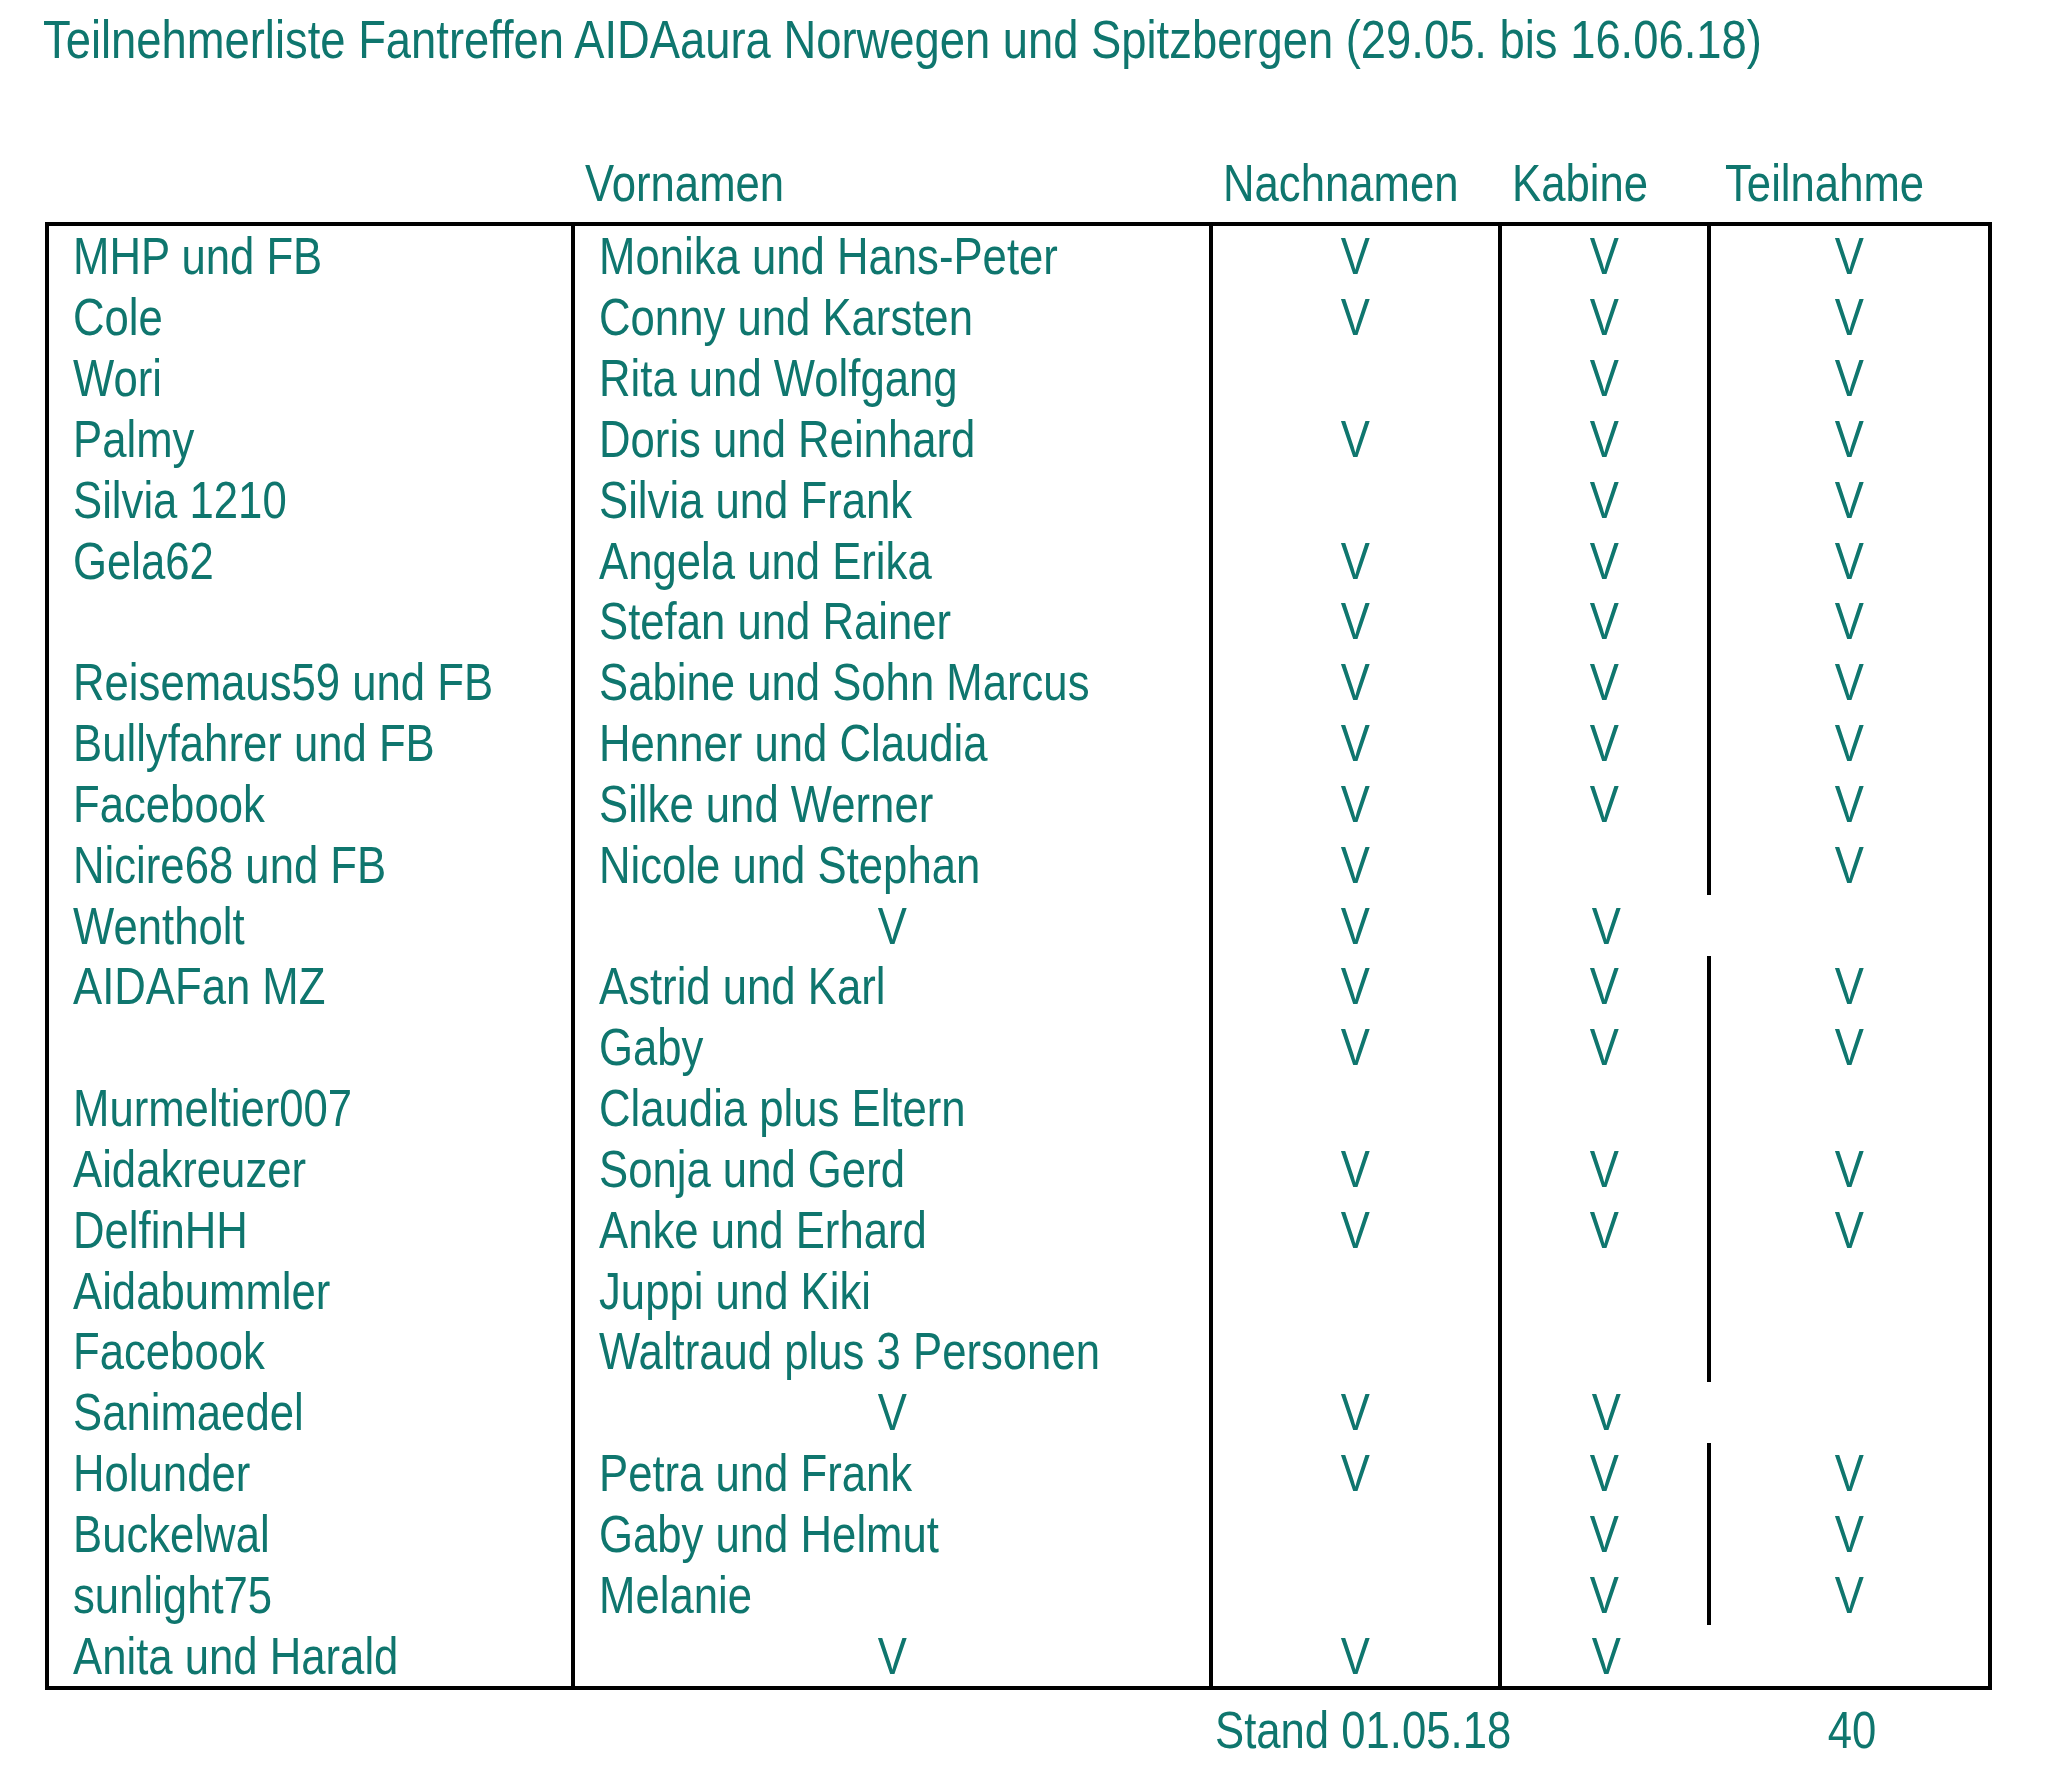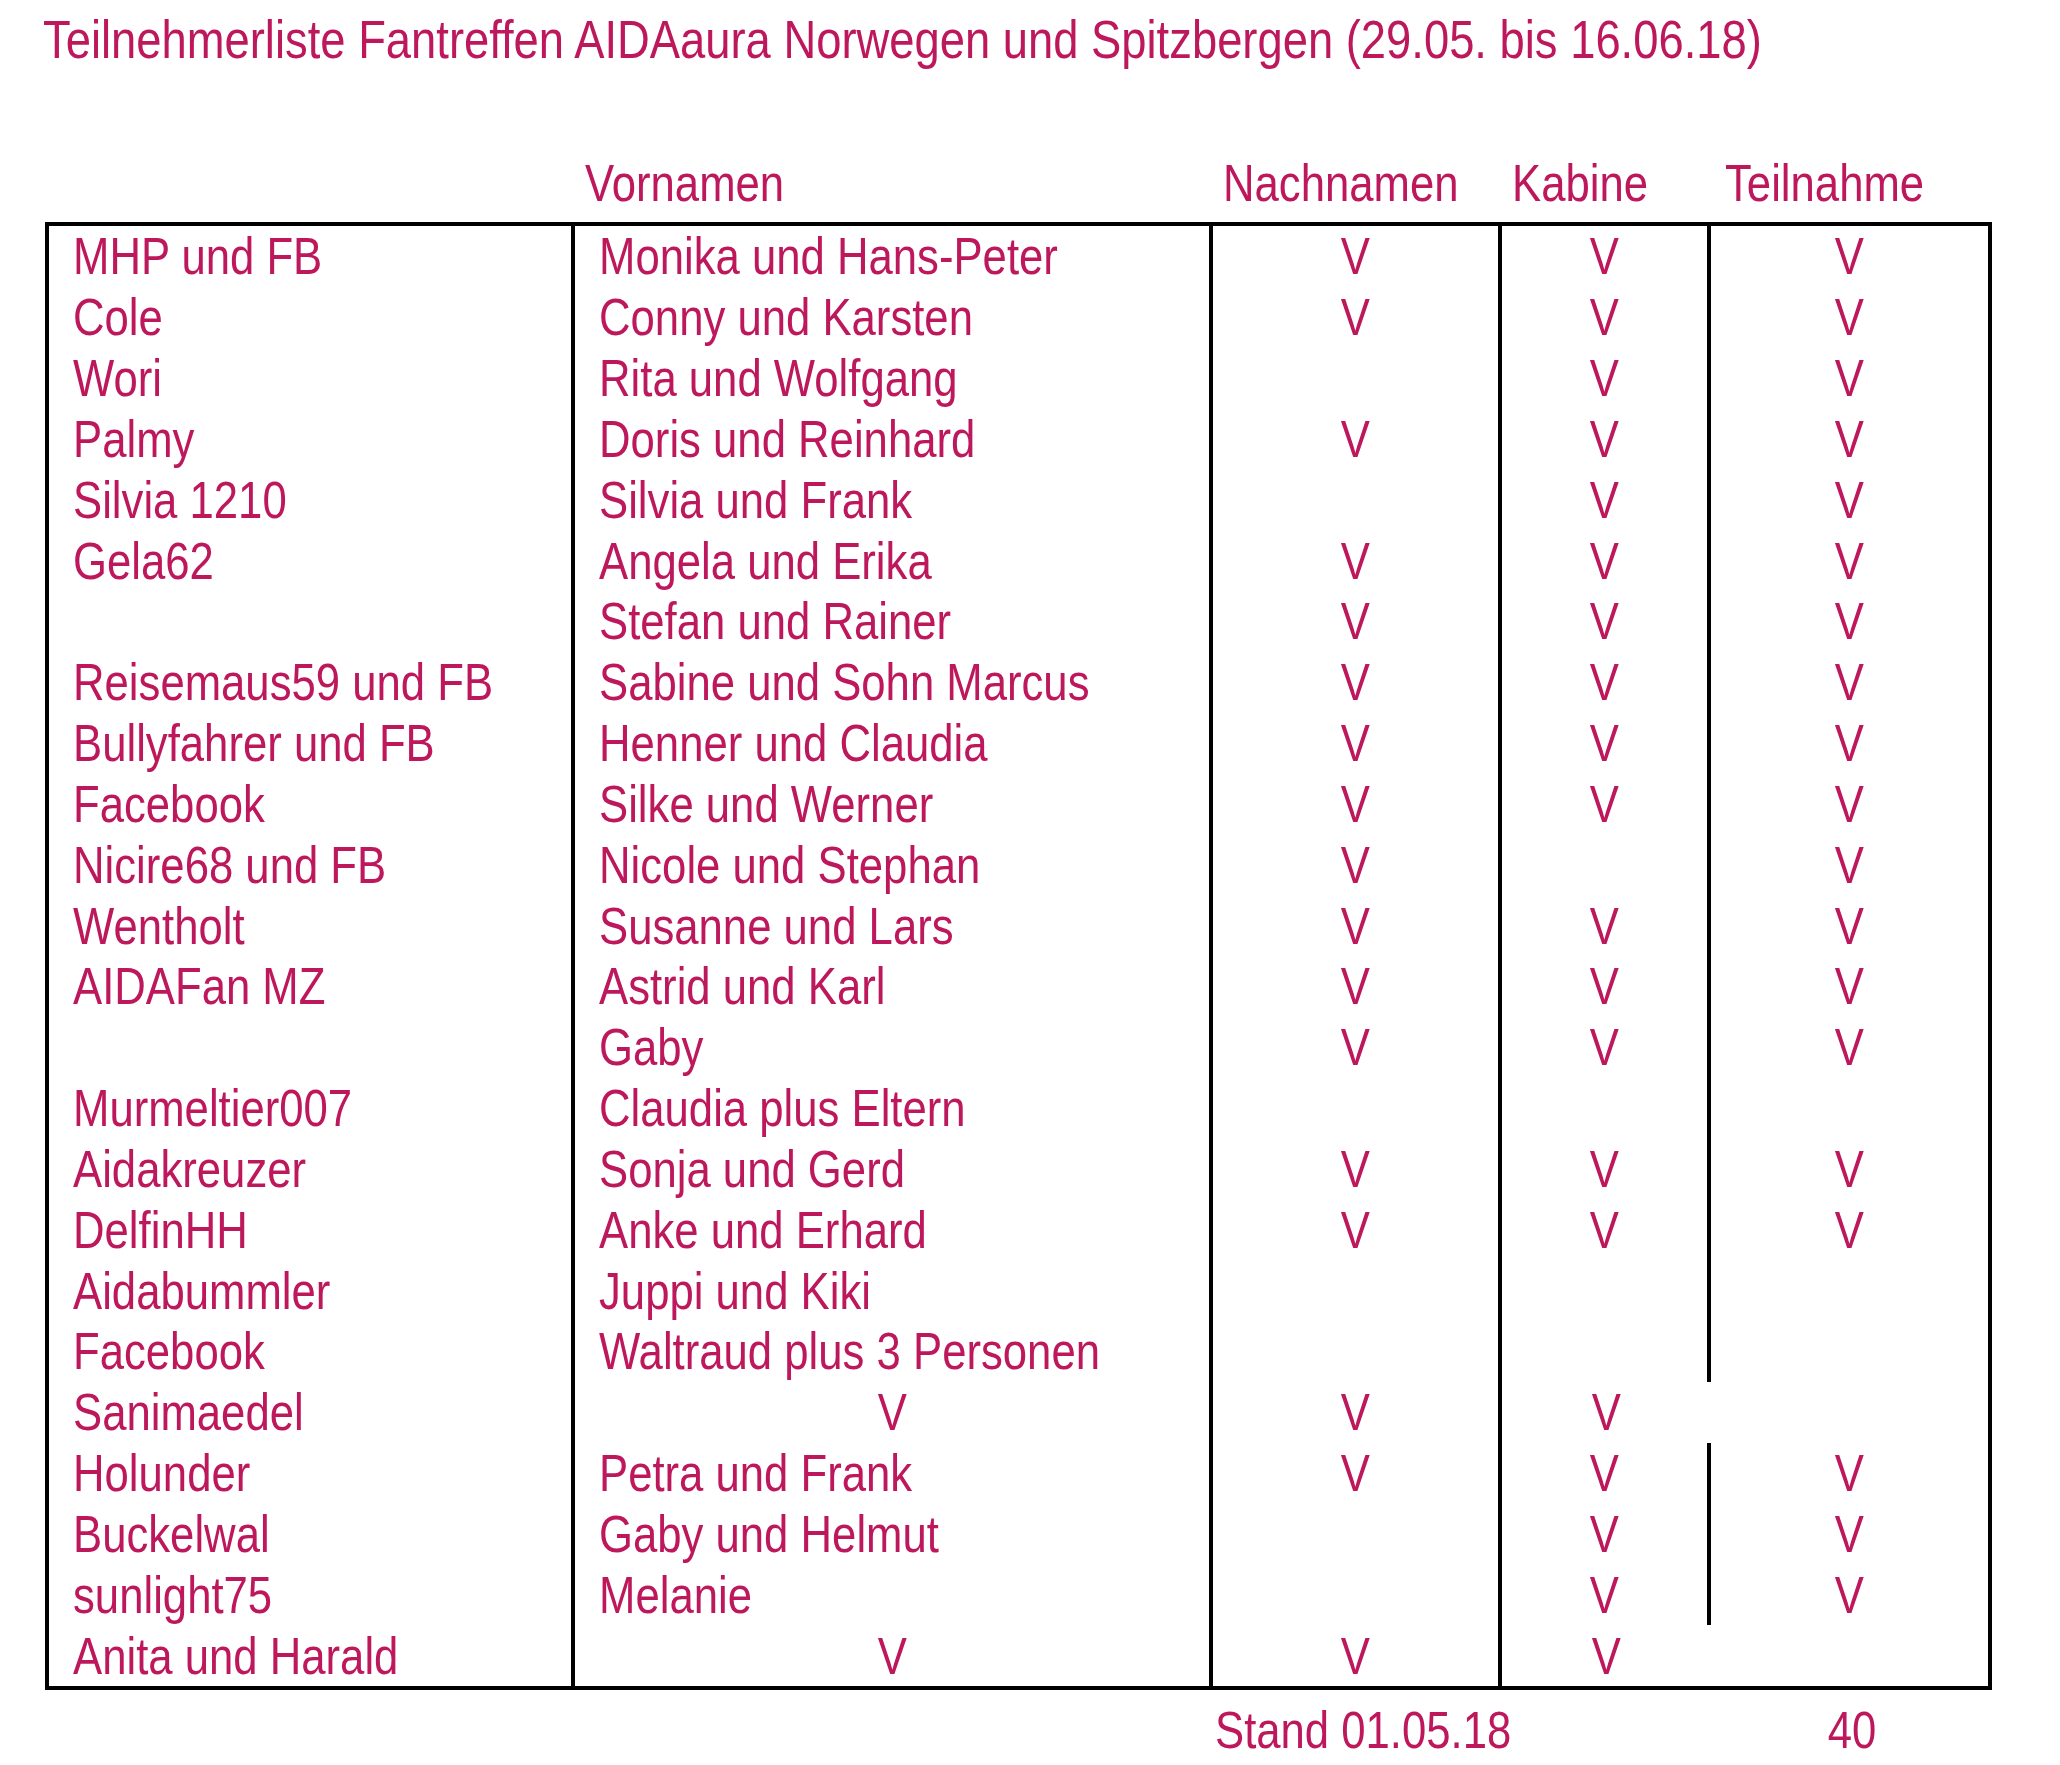--- a/index.html
+++ b/index.html
@@ -1,21 +1,21 @@
 <!DOCTYPE html>
 <html><head>
 <meta charset="utf-8">
 <style>
   html, body { margin: 0; padding: 0; background: #ffffff; }
   .page {
     position: relative;
     width: 2060px;
     height: 1765px;
     background: #ffffff;
-    color: #be185d;
+    color: #0f766e;
     font-family: "Liberation Sans", sans-serif;
     overflow: hidden;
   }
   
   .ctext {
     display: inline-block;
     transform: scaleX(0.84);
     transform-origin: 0 50%;
     white-space: nowrap;
   }
@@ -271,23 +271,20 @@
         </div>
         <div class="cell check b"></div>
         <div class="cell check">
           <span class="ccenter">V</span>
         </div>
       </div>
       <div class="row">
         <div class="cell text b">
           <span class="ctext">Wentholt</span>
         </div>
-        <div class="cell text b">
-          <span class="ctext">Susanne und Lars</span>
-        </div>
         <div class="cell check b">
           <span class="ccenter">V</span>
         </div>
         <div class="cell check b">
           <span class="ccenter">V</span>
         </div>
         <div class="cell check">
           <span class="ccenter">V</span>
         </div>
       </div>

